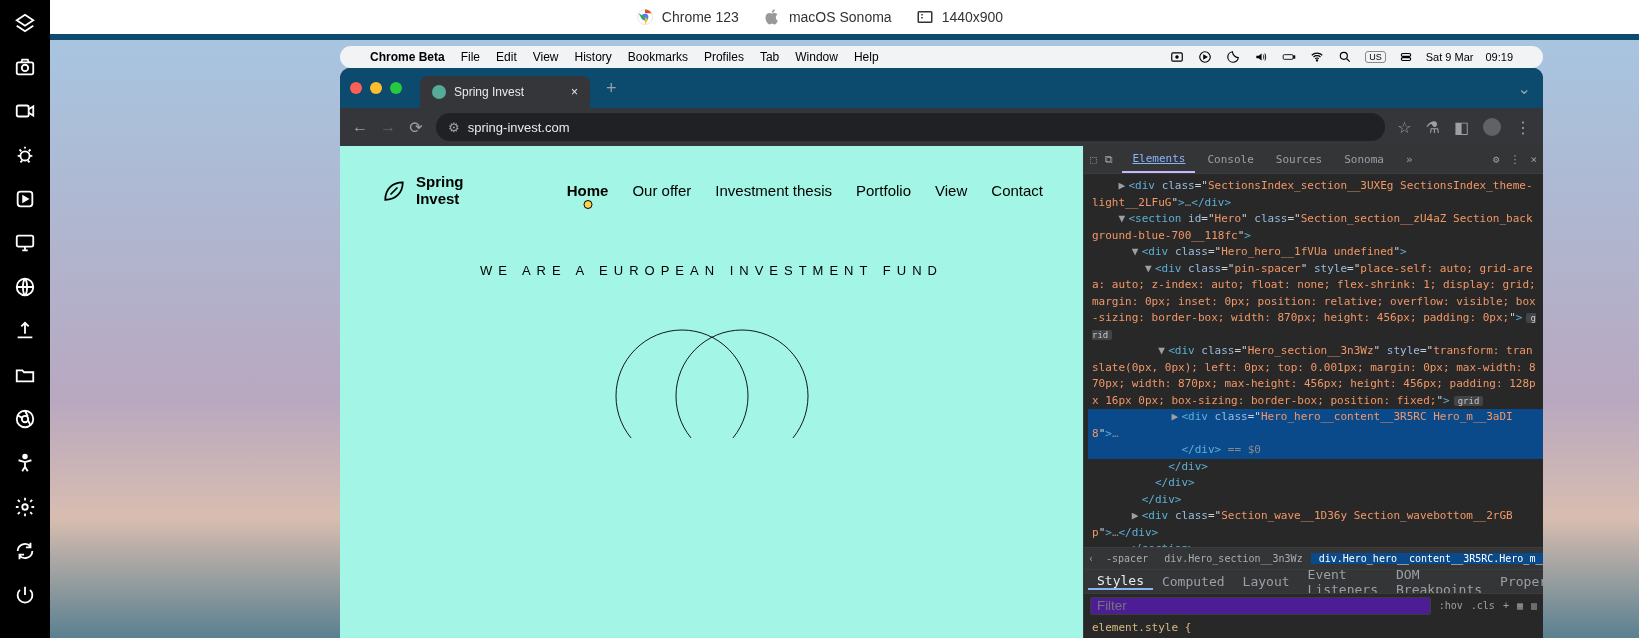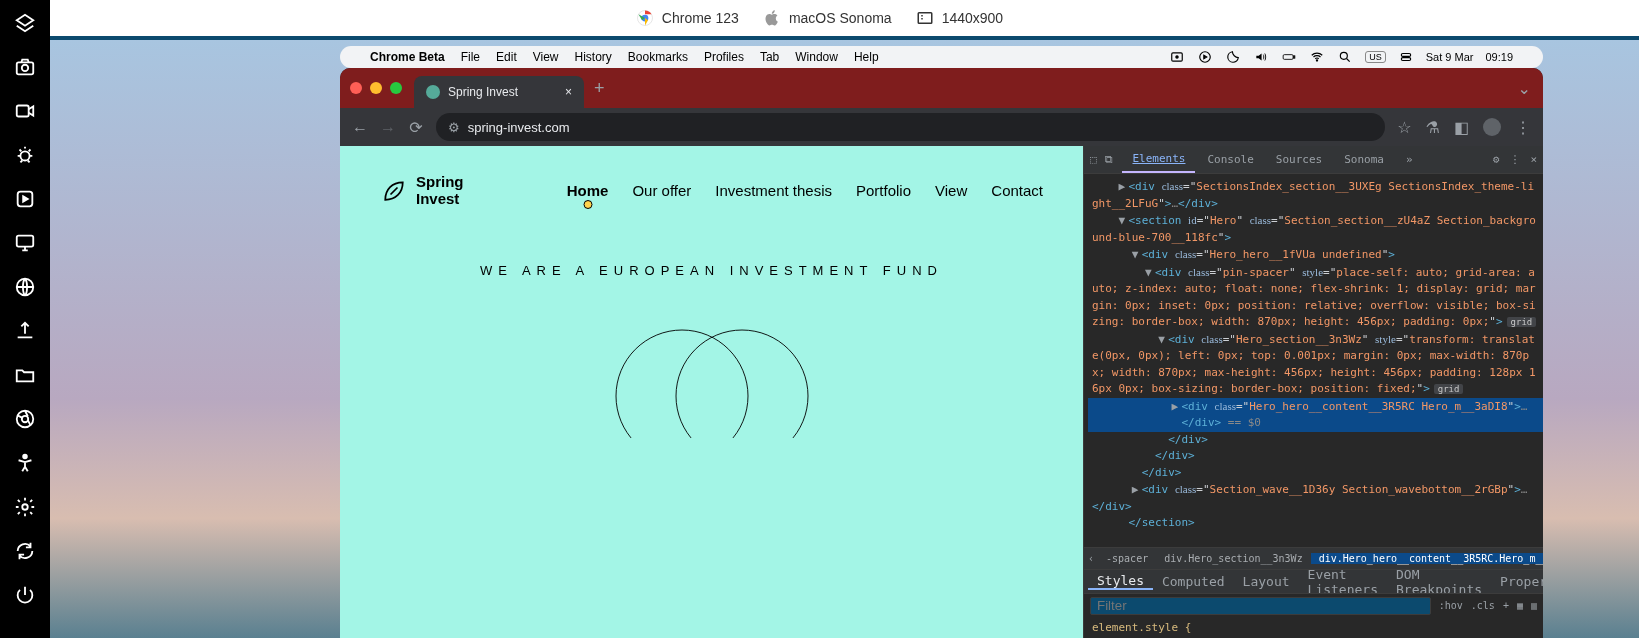--- a/index.html
+++ b/index.html
@@ -1,19 +1,19 @@
 <!DOCTYPE html>
 <html><head>
 <meta charset="utf-8">
 <style>
 * { margin: 0; padding: 0; box-sizing: border-box; }
 body { font-family: -apple-system, BlinkMacSystemFont, "Segoe UI", sans-serif; background: #f5f5f5; width: 1639px; height: 638px; overflow: hidden; position: relative; }
 
 
-.framework-bar { position: absolute; top: 0; left: 0; right: 0; height: 40px; background: #fff; border-bottom: 4px solid #0c4a6e; display: flex; align-items: center; justify-content: center; gap: 24px; font-size: 14px; color: #333; z-index: 100; }
+.framework-bar { position: absolute; top: 0; left: 0; right: 0; height: 40px; background: #fff; border-bottom: 6px solid #0c4a6e; display: flex; align-items: center; justify-content: center; gap: 24px; font-size: 14px; color: #333; z-index: 100; }
 .framework-item { display: flex; align-items: center; gap: 8px; }
 .framework-icon { width: 18px; height: 18px; display: flex; align-items: center; justify-content: center; }
 
 
 .left-sidebar { position: absolute; left: 0; top: 0; bottom: 0; width: 50px; background: #000; display: flex; flex-direction: column; align-items: center; padding-top: 12px; gap: 22px; z-index: 101; }
 .sidebar-icon { width: 22px; height: 22px; color: #fff; display: flex; align-items: center; justify-content: center; cursor: pointer; }
 .sidebar-icon svg { width: 100%; height: 100%; }
 
 
 .desktop-bg { position: absolute; left: 50px; top: 40px; right: 0; bottom: 0; background: linear-gradient(to bottom, #a8c5e0 0%, #b8a8c0 60%, #d8bdb0 80%, #5a8090 100%); }
@@ -26,21 +26,21 @@
 .mac-menubar-left span { cursor: default; }
 .mac-menubar-right { margin-left: auto; display: flex; align-items: center; gap: 12px; padding-right: 30px; }
 .mac-menubar-right .status-icon { width: 16px; height: 16px; display: flex; align-items: center; justify-content: center; }
 .mac-menubar-right .status-text { font-size: 11px; }
 .kbd-badge { border: 1px solid #888; border-radius: 3px; padding: 0 3px; font-size: 9px; }
 
 
 .browser-window { position: absolute; left: 340px; top: 68px; right: 96px; bottom: 0; background: #2a2c2e; border-radius: 10px 10px 0 0; overflow: hidden; z-index: 40; display: flex; flex-direction: column; }
 
 
-.tab-bar { height: 40px; background: #7f1d1d; display: flex; align-items: center; padding-left: 10px; position: relative; }
+.tab-bar { height: 40px; background: #0c4a6e; display: flex; align-items: center; padding-left: 10px; position: relative; gap: 6px; }
 .traffic-lights { display: flex; gap: 8px; margin-right: 12px; }
 .tl-dot { width: 12px; height: 12px; border-radius: 50%; }
 .tl-red { background: #ff5f56; }
 .tl-yellow { background: #ffbd2e; }
 .tl-green { background: #27c93f; }
 .tab { display: flex; align-items: center; gap: 8px; background: #35363a; height: 32px; padding: 0 12px; border-radius: 8px 8px 0 0; margin-top: 8px; color: #e8eaed; font-size: 12px; min-width: 170px; position: relative; }
 .tab-favicon { width: 14px; height: 14px; border-radius: 50%; background: #5a9; }
 .tab-close { margin-left: auto; cursor: pointer; }
 .new-tab { color: #9aa0a6; margin-left: 10px; font-size: 18px; cursor: pointer; }
 .tab-bar-arrow { position: absolute; right: 12px; color: #9aa0a6; cursor: pointer; }
@@ -75,37 +75,37 @@
 .dt-tabbar { height: 28px; background: #333537; display: flex; align-items: center; padding: 0 6px; gap: 2px; border-bottom: 1px solid #3c3c3c; flex-shrink: 0; }
 .dt-tabbar .dt-tab { padding: 0 10px; height: 100%; display: flex; align-items: center; cursor: pointer; color: #9aa0a6; }
 .dt-tabbar .dt-tab.active { color: #8ab4f8; border-bottom: 2px solid #c4b5fd; text-decoration: underline; }
 .dt-tabbar .dt-prefix-icons { display: flex; gap: 8px; margin-right: 8px; color: #9aa0a6; }
 .dt-tabbar .dt-suffix { margin-left: auto; display: flex; gap: 10px; color: #9aa0a6; }
 .dt-dom { flex: 1; overflow: auto; padding: 4px 0 4px 4px; line-height: 1.5; }
 .dt-dom .line { white-space: pre-wrap; word-break: break-all; padding: 0 4px; }
 .dt-dom .line.selected { background: #0b4a8a; }
 .dt-dom .arrow { color: #9aa0a6; cursor: pointer; display: inline-block; width: 10px; }
 .c-tag { color: #5db0d7; }
-.c-attr-name { color: #9bbbdc; font-family: Liberation Serif, serif; }
+.c-attr-name { color: #9bbbdc; }
 .c-attr-val { color: #f29766; }
 .c-comment { color: #898989; }
 .grid-badge { background: #424448; color: #c7c7c7; padding: 0 4px; border-radius: 2px; font-size: 9px; margin-left: 4px; }
 
 .dt-breadcrumb { height: 22px; background: #333537; border-top: 1px solid #3c3c3c; display: flex; align-items: center; overflow: hidden; font-size: 10px; flex-shrink: 0; }
 .dt-breadcrumb .bc-item { padding: 0 8px; color: #a9adb1; cursor: pointer; white-space: nowrap; }
 .dt-breadcrumb .bc-item.active { background: #0b4a8a; color: #fff; }
 .dt-breadcrumb .bc-arrow { color: #9aa0a6; padding: 0 4px; cursor: pointer; }
 
 .dt-styles-tabs { height: 24px; background: #333537; border-top: 1px solid #3c3c3c; display: flex; align-items: center; padding: 0 4px; font-size: 13px; flex-shrink: 0; }
 .dt-styles-tabs span { padding: 0 9px; color: #9aa0a6; cursor: pointer; }
 .dt-styles-tabs span.active { color: #e8eaed; border-bottom: 2px solid #8ab4f8; }
 .dt-styles-tabs .more { margin-left: auto; }
 
 .dt-filter-row { height: 24px; background: #282828; border-top: 1px solid #3c3c3c; display: flex; align-items: center; padding: 0 6px; font-size: 10px; flex-shrink: 0; }
-.dt-filter-input { flex: 1; background: #0c4a6e; border: 1px solid #3c3c3c; height: 18px; padding: 0 6px; color: #9aa0a6; border-radius: 2px; }
+.dt-filter-input { flex: 1; background: #4c1d95; border: 1px solid #3c3c3c; height: 18px; padding: 0 6px; color: #9aa0a6; border-radius: 2px; }
 .dt-filter-btns { display: flex; gap: 8px; margin-left: 8px; color: #9aa0a6; }
 .dt-filter-btns span { cursor: pointer; }
 
 .dt-styles-body { padding: 4px 8px; font-size: 11px; color: #cdd0d4; flex-shrink: 0; }
 .dt-styles-body .sel { color: #d7ba7d; }
 </style>
 </head>
 <body>
 
 <div class="framework-bar">

